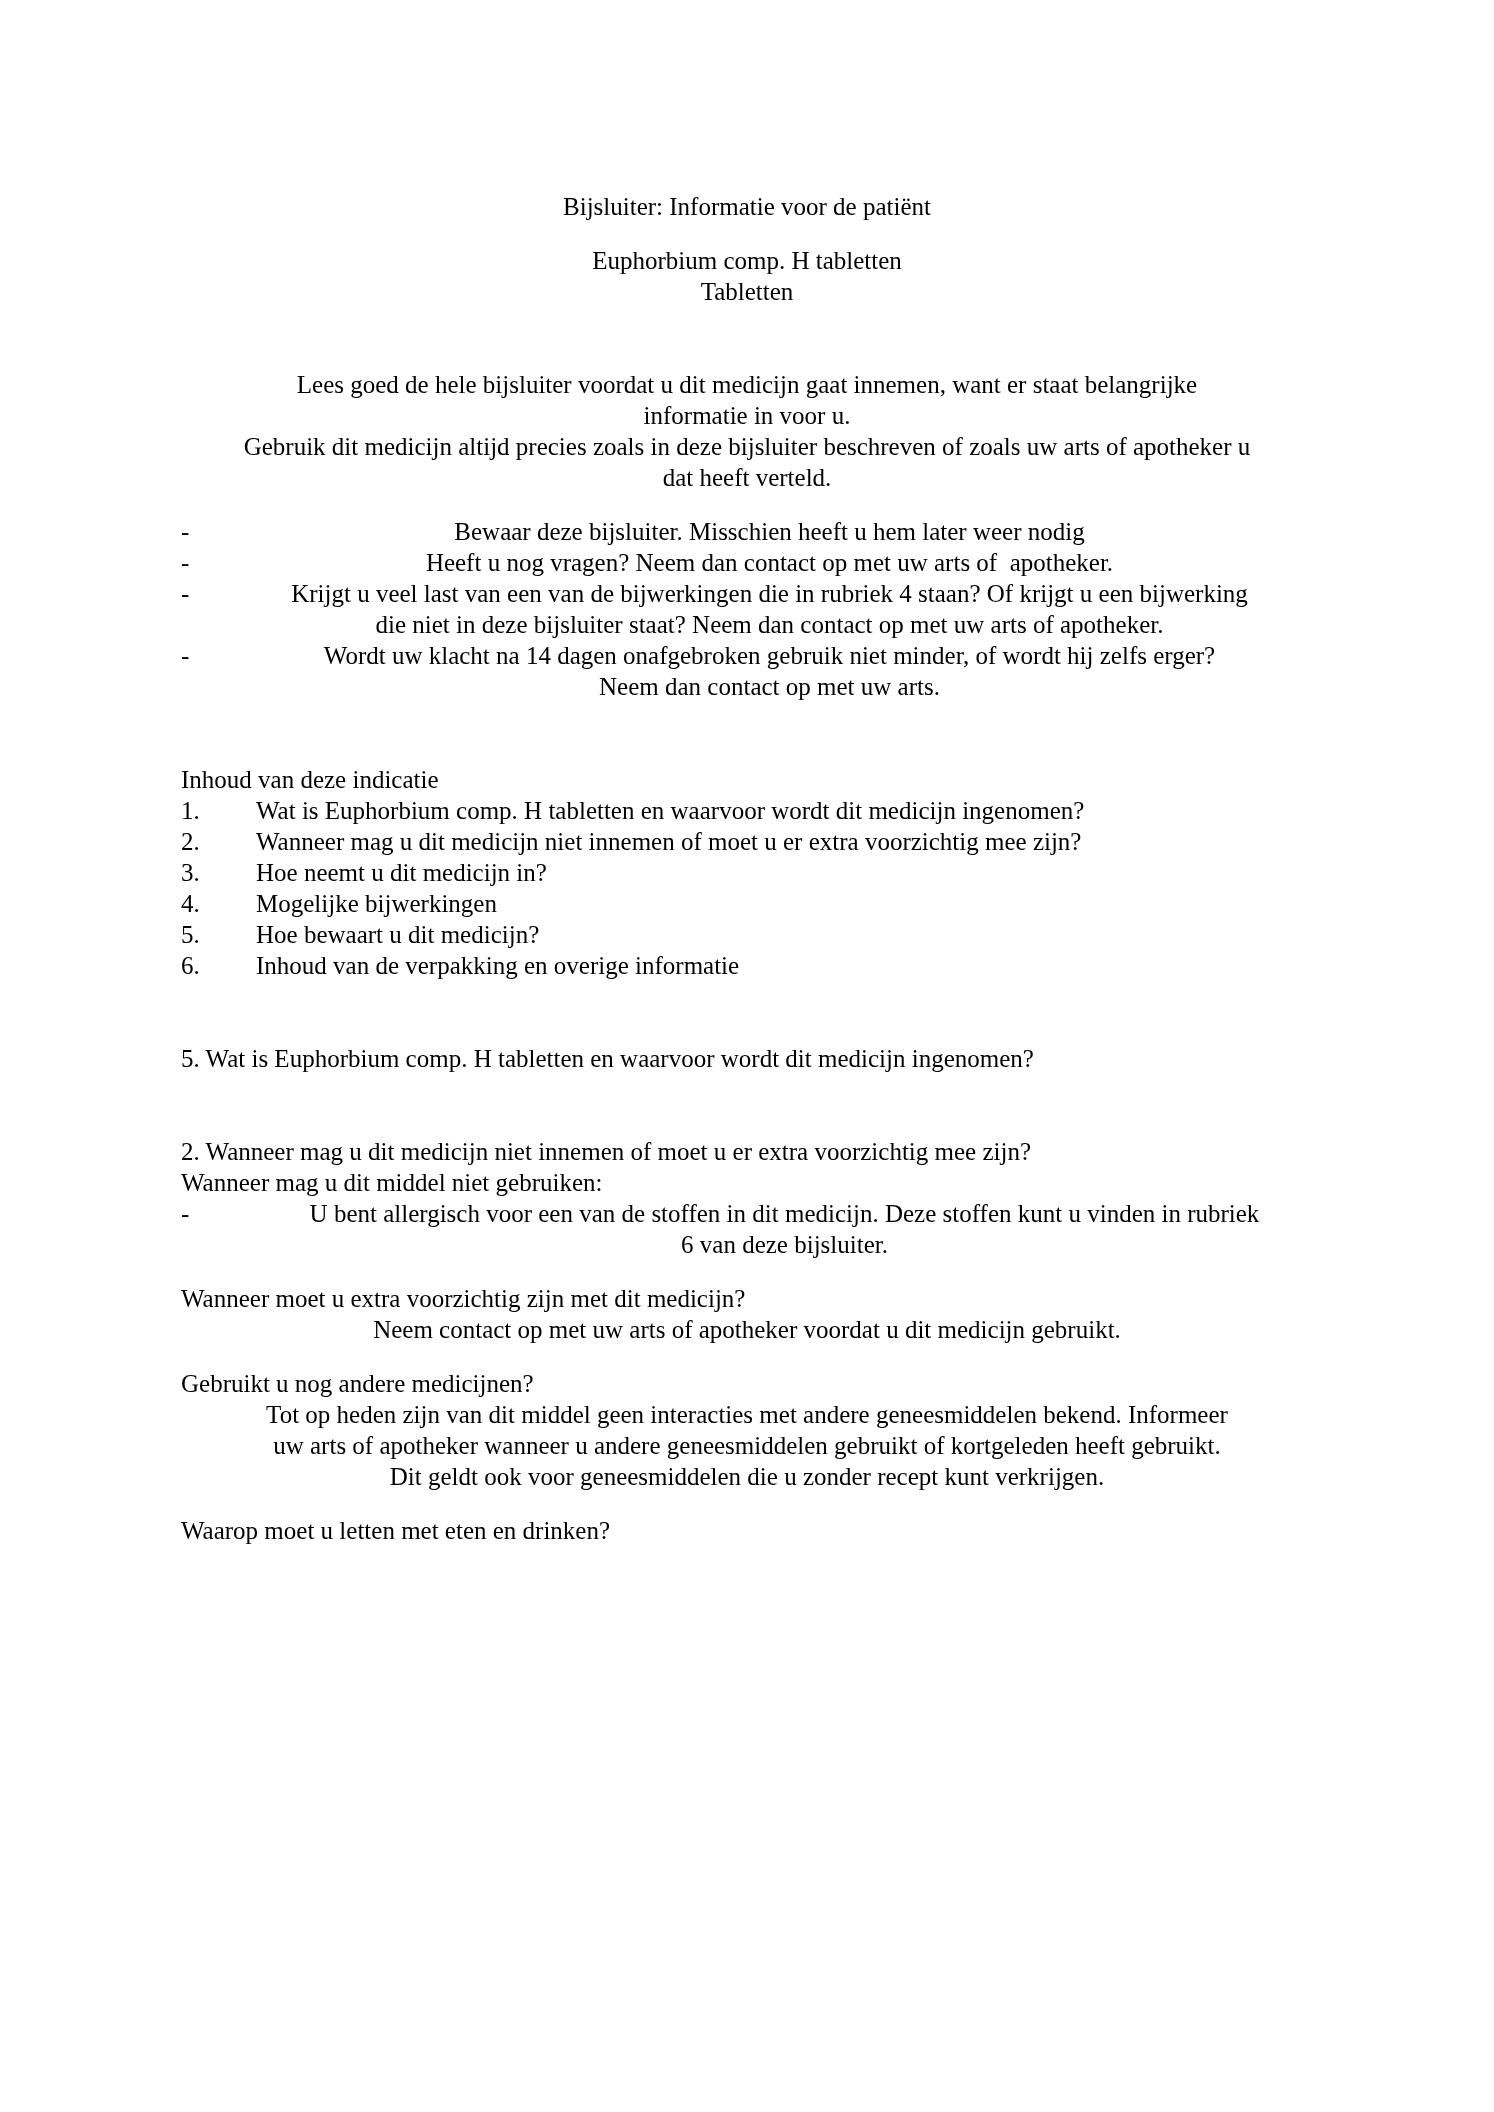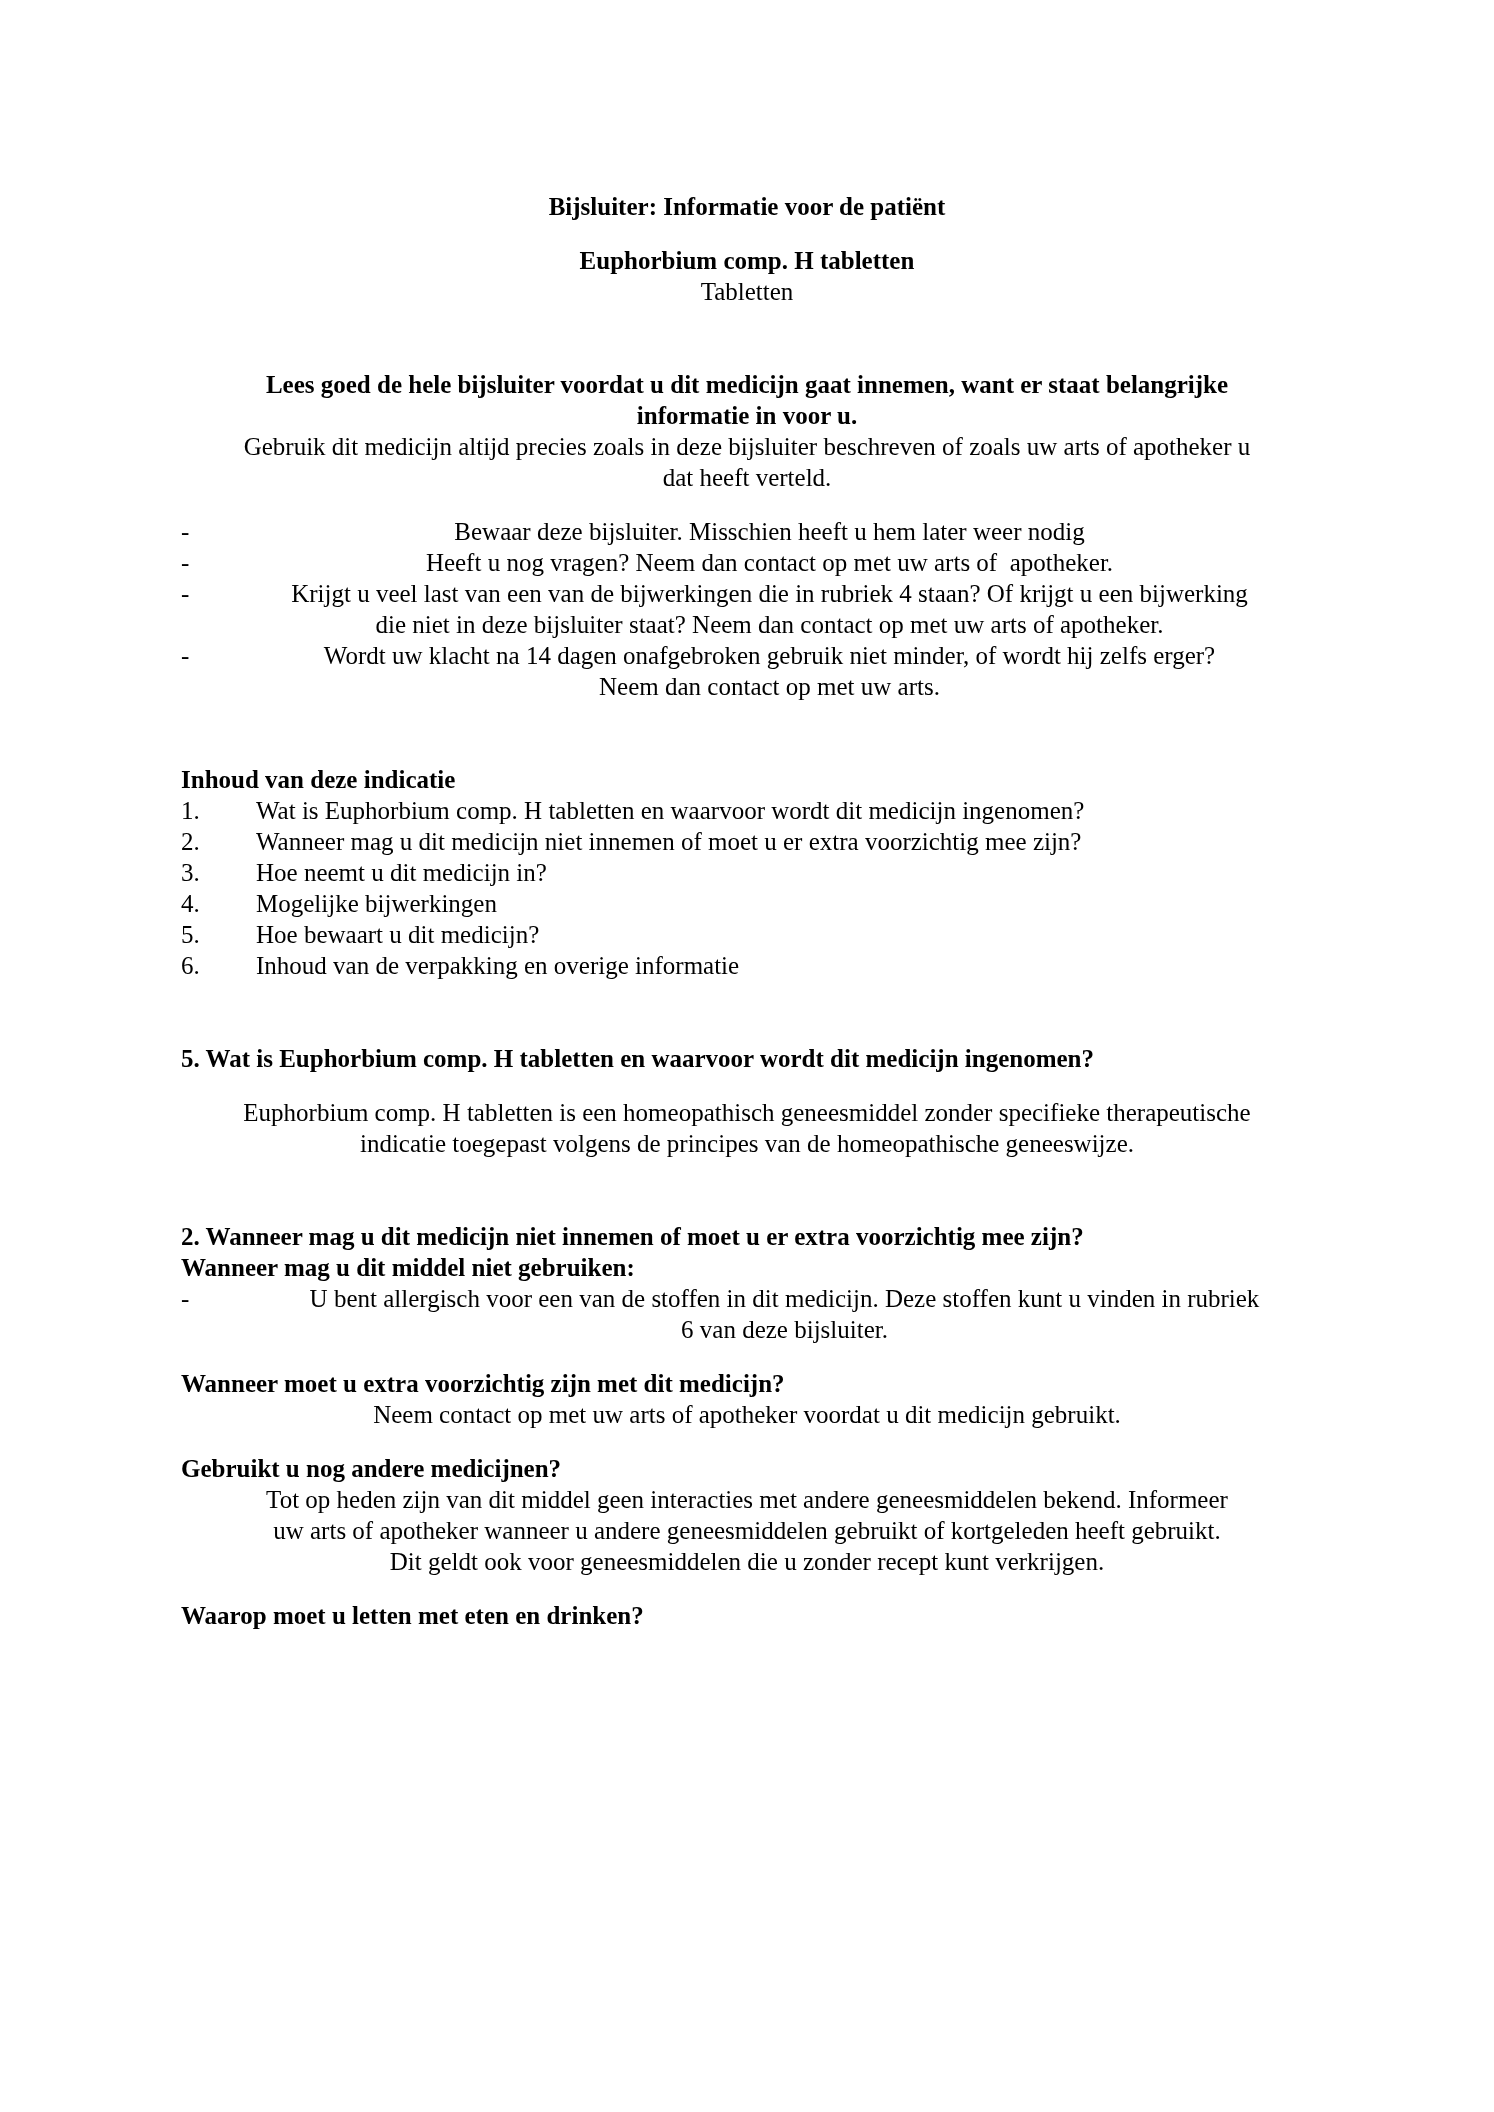--- a/index.html
+++ b/index.html
@@ -15,21 +15,21 @@
   }
   .page {
     width: 1494px;
     height: 2112px;
     background: #ffffff;
     box-sizing: border-box;
     padding: 191px 181px 0 181px;
     overflow: hidden;
   }
   .center { text-align: center; }
-  .bold { font-weight: bold; }
+  .bold { font-weight: normal; }
   .lines { white-space: pre-line; text-align: center; }
   .mt-1 { margin-top: 23px; }
   .mt-2 { margin-top: 62px; }
   .mt-h { }
   .dash-row { display: flex; align-items: flex-start; }
   .dash-row .marker { flex: 0 0 45px; }
   .dash-row .btext { flex: 1 1 auto; }
   .num-row { display: flex; align-items: flex-start; }
   .num-row .marker { flex: 0 0 75px; }
   .num-row .btext { flex: 1 1 auto; }
@@ -92,22 +92,20 @@
       <span class="marker">5.</span>
       <span class="btext">Hoe bewaart u dit medicijn?</span>
     </div>
     <div class="num-row">
       <span class="marker">6.</span>
       <span class="btext">Inhoud van de verpakking en overige informatie</span>
     </div>
   </div>
 
   <div class="bold mt-2">5. Wat is Euphorbium comp. H tabletten en waarvoor wordt dit medicijn ingenomen?</div>
-  <div class="lines mt-1">Euphorbium comp. H tabletten is een homeopathisch geneesmiddel zonder specifieke therapeutische
-indicatie toegepast volgens de principes van de homeopathische geneeswijze.</div>
 
   <div class="bold mt-2">2. Wanneer mag u dit medicijn niet innemen of moet u er extra voorzichtig mee zijn?</div>
 
   <div class="bold mt-h">Wanneer mag u dit middel niet gebruiken:</div>
   <div class="dash-row wide-indent">
     <span class="marker">-</span>
     <span class="btext lines">U bent allergisch voor een van de stoffen in dit medicijn. Deze stoffen kunt u vinden in rubriek
 6 van deze bijsluiter.</span>
   </div>
 

